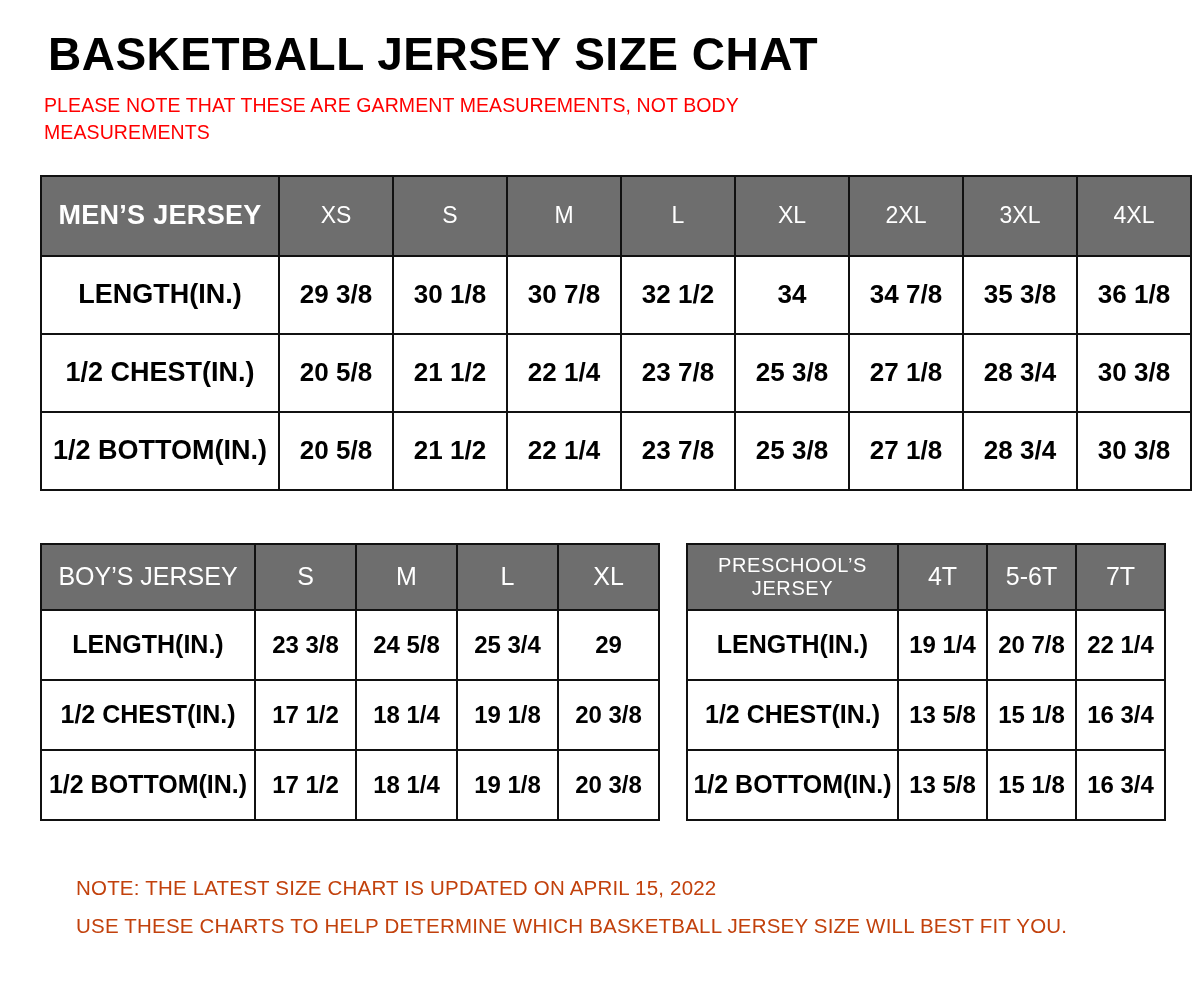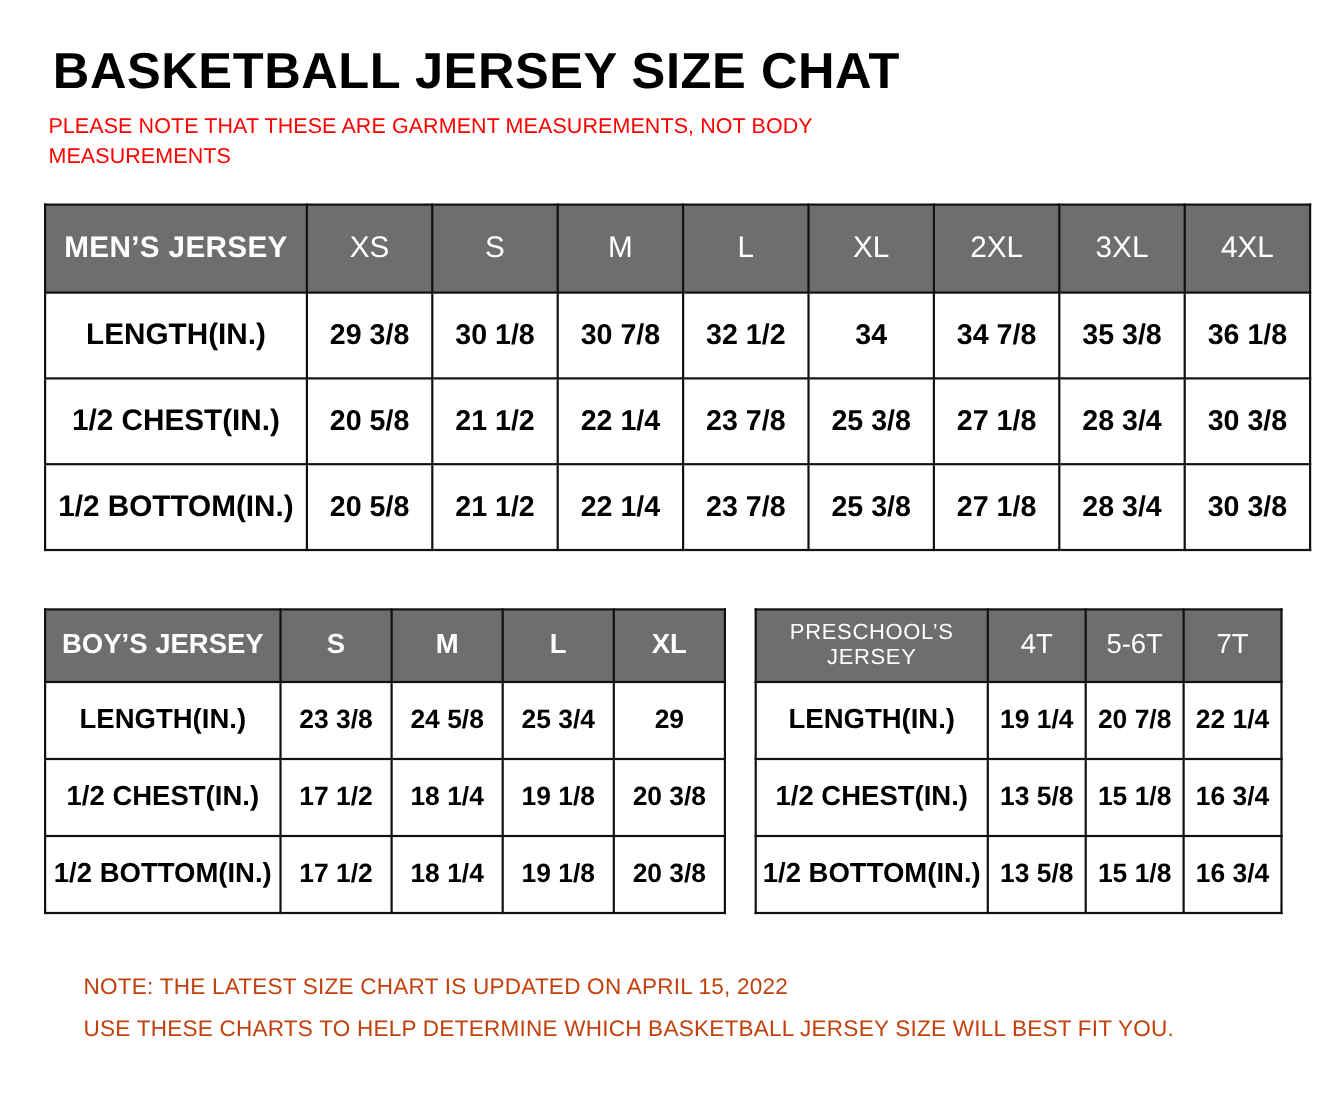--- a/index.html
+++ b/index.html
@@ -12,21 +12,21 @@
     height: 1007px;
     font-family: "Liberation Sans", sans-serif;
     color: #000000;
     position: relative;
     overflow: hidden;
   }
   .page {
     width: 983px;
     height: 1007px;
     box-sizing: border-box;
-    padding: 32px 30px 0 40px;
+    padding: 22px 30px 0 40px;
     position: relative;
   }
   .title {
     font-size: 46px;
     font-weight: bold;
     letter-spacing: 0.5px;
     line-height: 1.05;
     margin: 8px 0 0 8px;
     white-space: nowrap;
   }
@@ -57,21 +57,21 @@
     font-weight: normal;
   }
 
   
   #mens-table {
     margin: 30px 0 0 0;
     width: 1128px;
   }
   #mens-table thead th {
     height: 78px;
-    font-size: 27px;
+    font-size: 23px;
   }
   #mens-table thead th.rowlabel-head {
     font-size: 27px;
     letter-spacing: 0.3px;
     font-weight: bold;
   }
   #mens-table tbody td {
     height: 76px;
     font-size: 26px;
   }
@@ -84,21 +84,20 @@
     display: flex;
     gap: 26px;
     margin-top: 52px;
   }
   #boys-table {
     width: 610px;
   }
   #boys-table thead th {
     height: 64px;
     font-size: 25px;
-    font-weight: bold;
   }
   #boys-table tbody td {
     height: 68px;
     font-size: 24px;
   }
   #boys-table tbody td.rowlabel,
   #boys-table thead th.rowlabel-head {
     font-size: 25px;
   }
 

